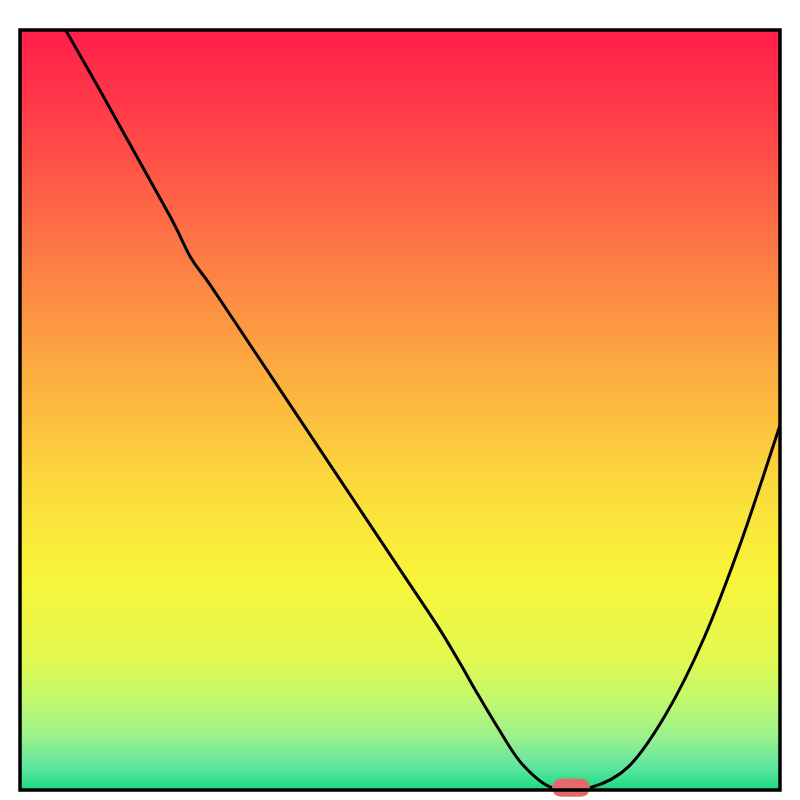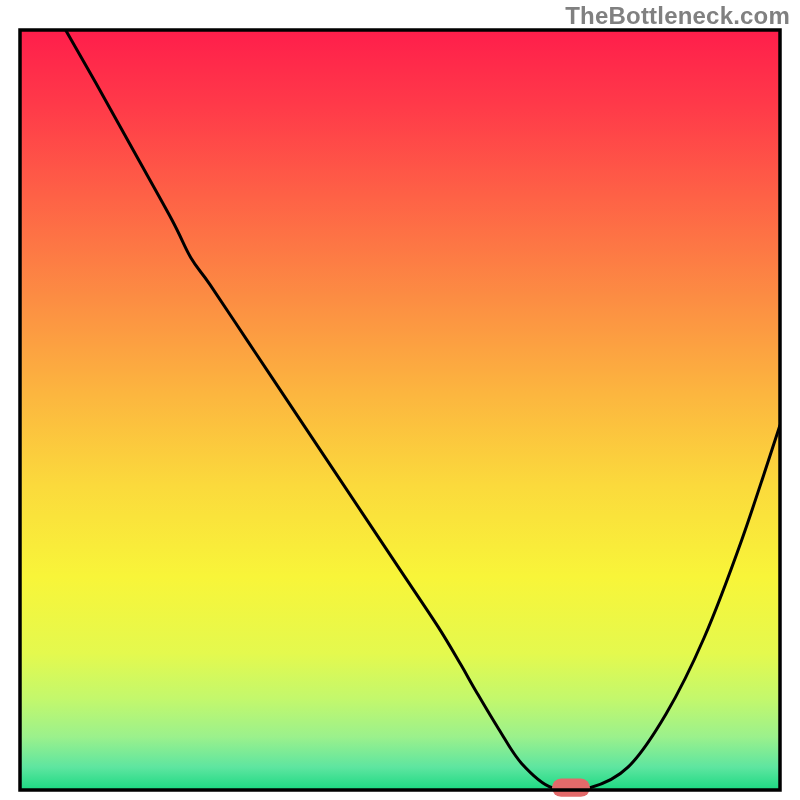--- a/index.html
+++ b/index.html
@@ -30,21 +30,20 @@
     left: 0;
     top: 0;
     width: 800px;
     height: 800px;
   }
 </style>
 </head>
 <body>
 <div class="container">
 
-<span class="watermark">TheBottleneck.com</span>
 
 <svg class="chart" viewBox="0 0 800 800">
   <defs>
     <linearGradient id="bg-grad" x1="0" y1="0" x2="0" y2="1">
           <stop offset="0.0%" stop-color="#FF1E4B"></stop>
           <stop offset="10.0%" stop-color="#FF3A49"></stop>
           <stop offset="22.0%" stop-color="#FE6246"></stop>
           <stop offset="35.0%" stop-color="#FC8C43"></stop>
           <stop offset="48.0%" stop-color="#FCB63F"></stop>
           <stop offset="60.0%" stop-color="#FBDA3C"></stop>

